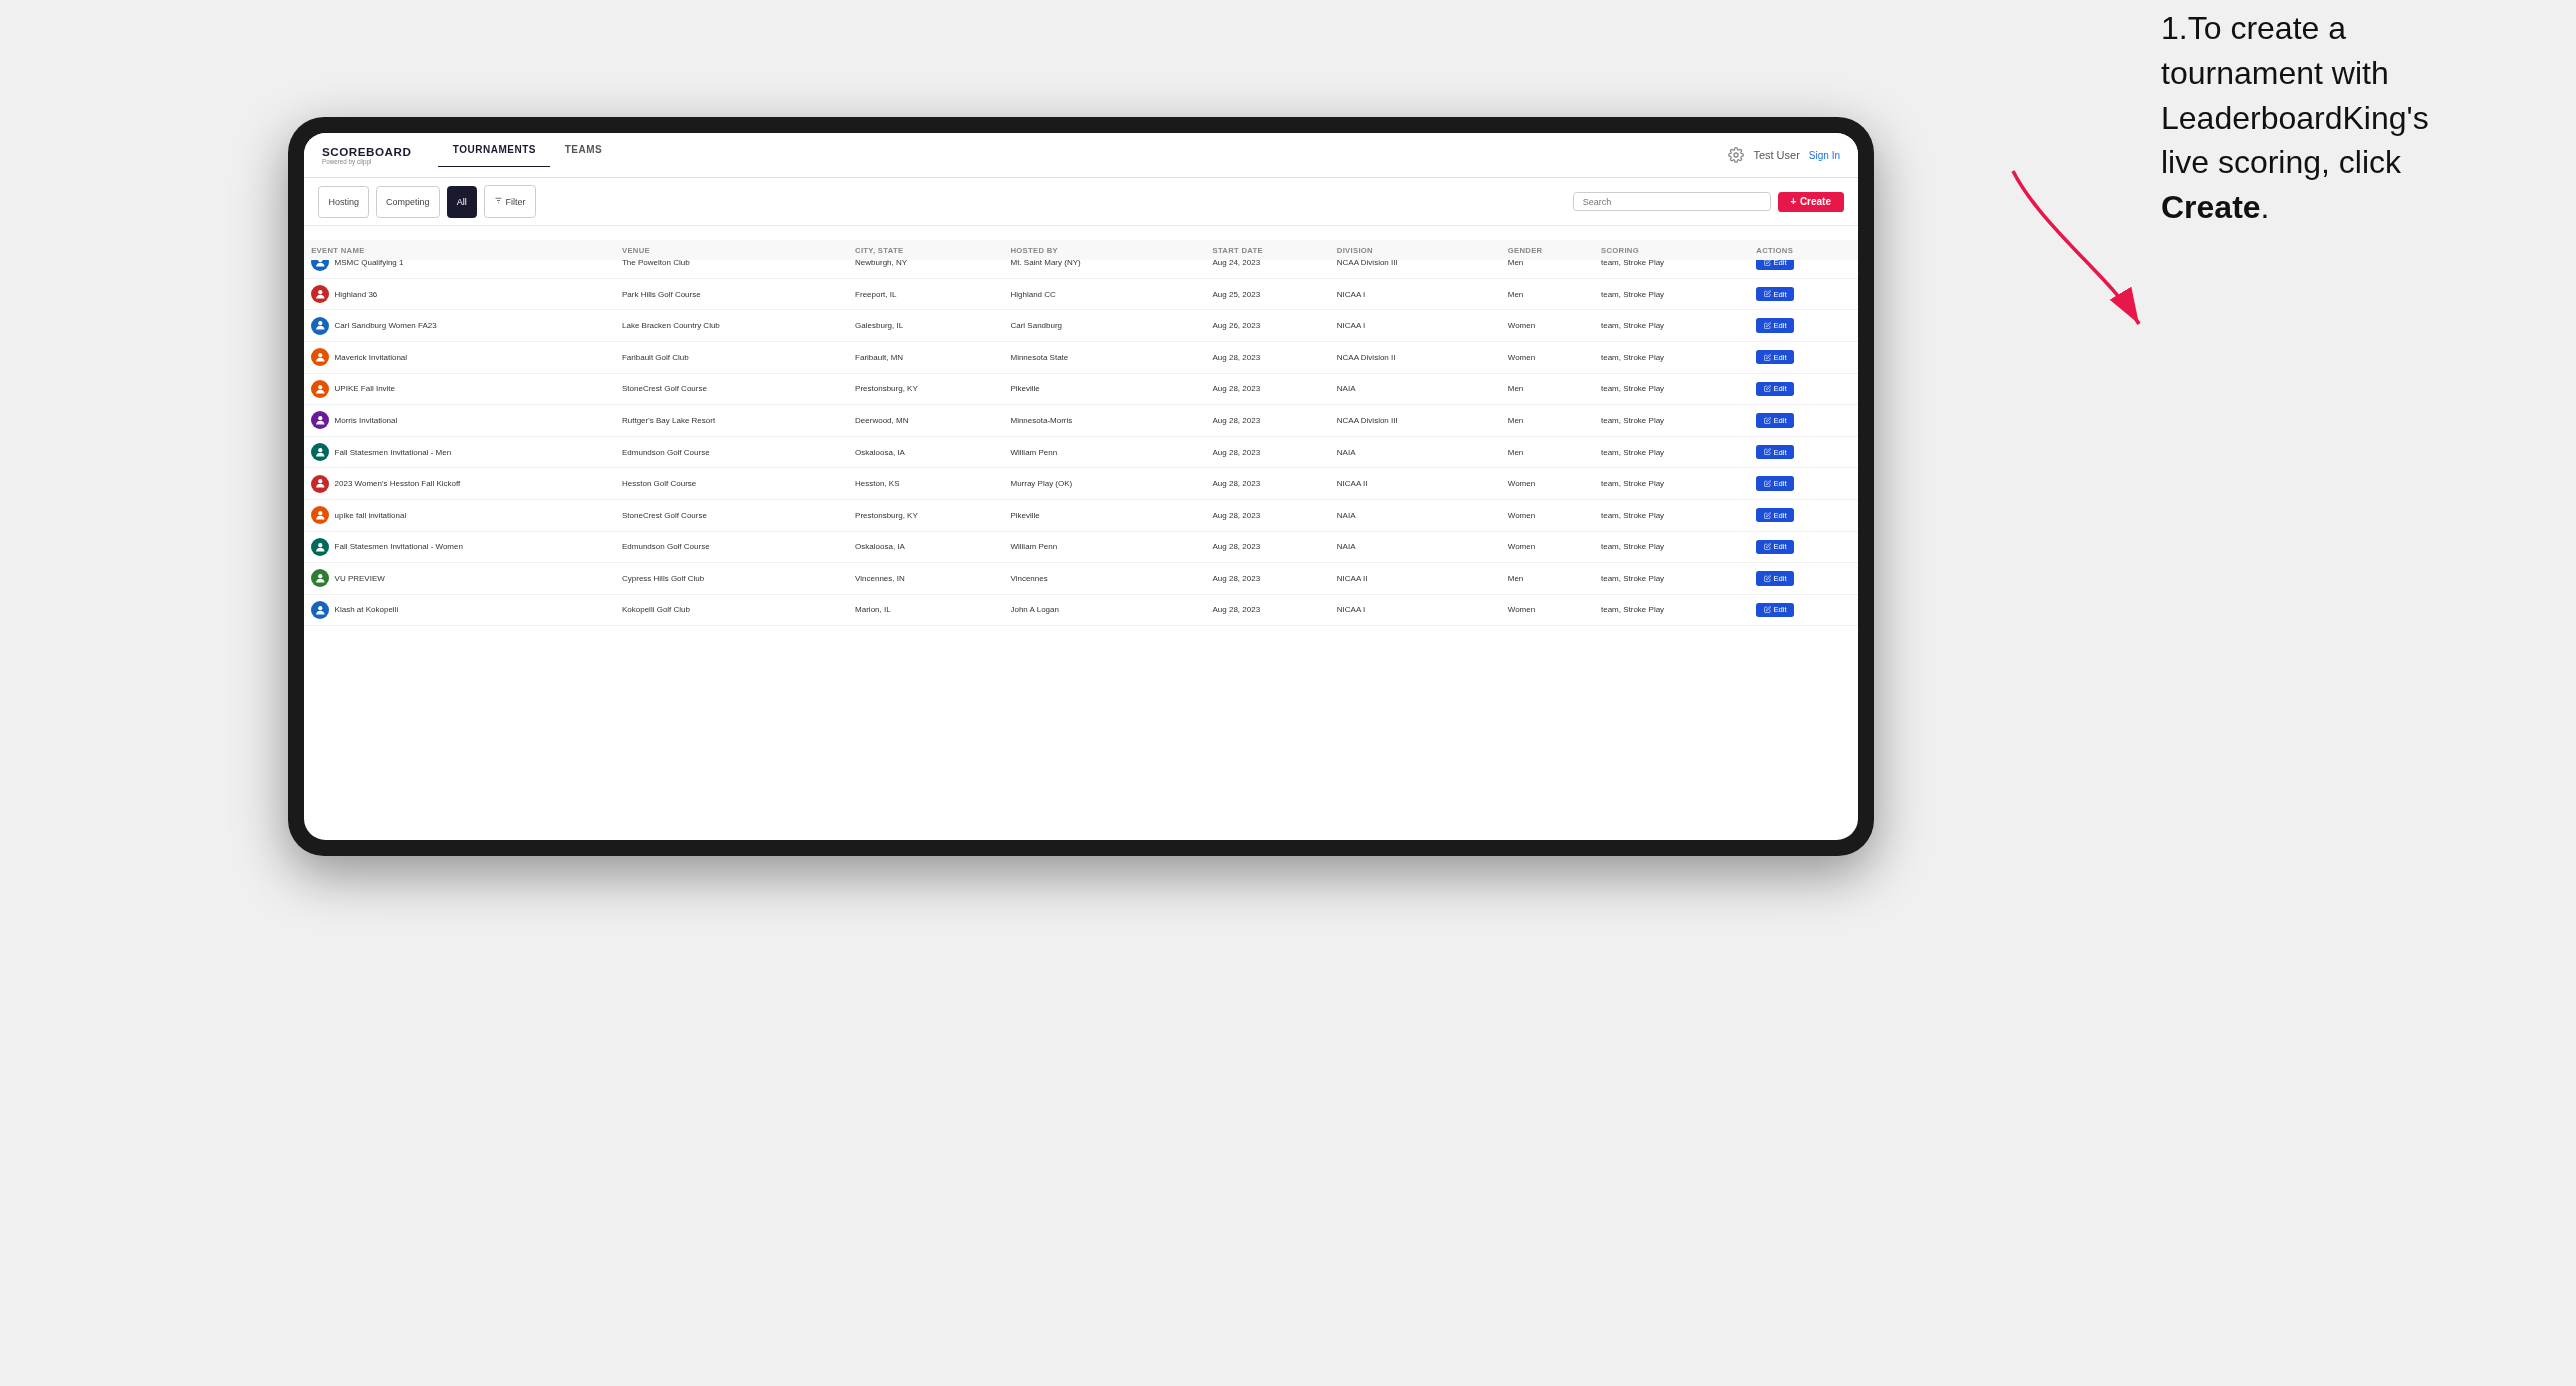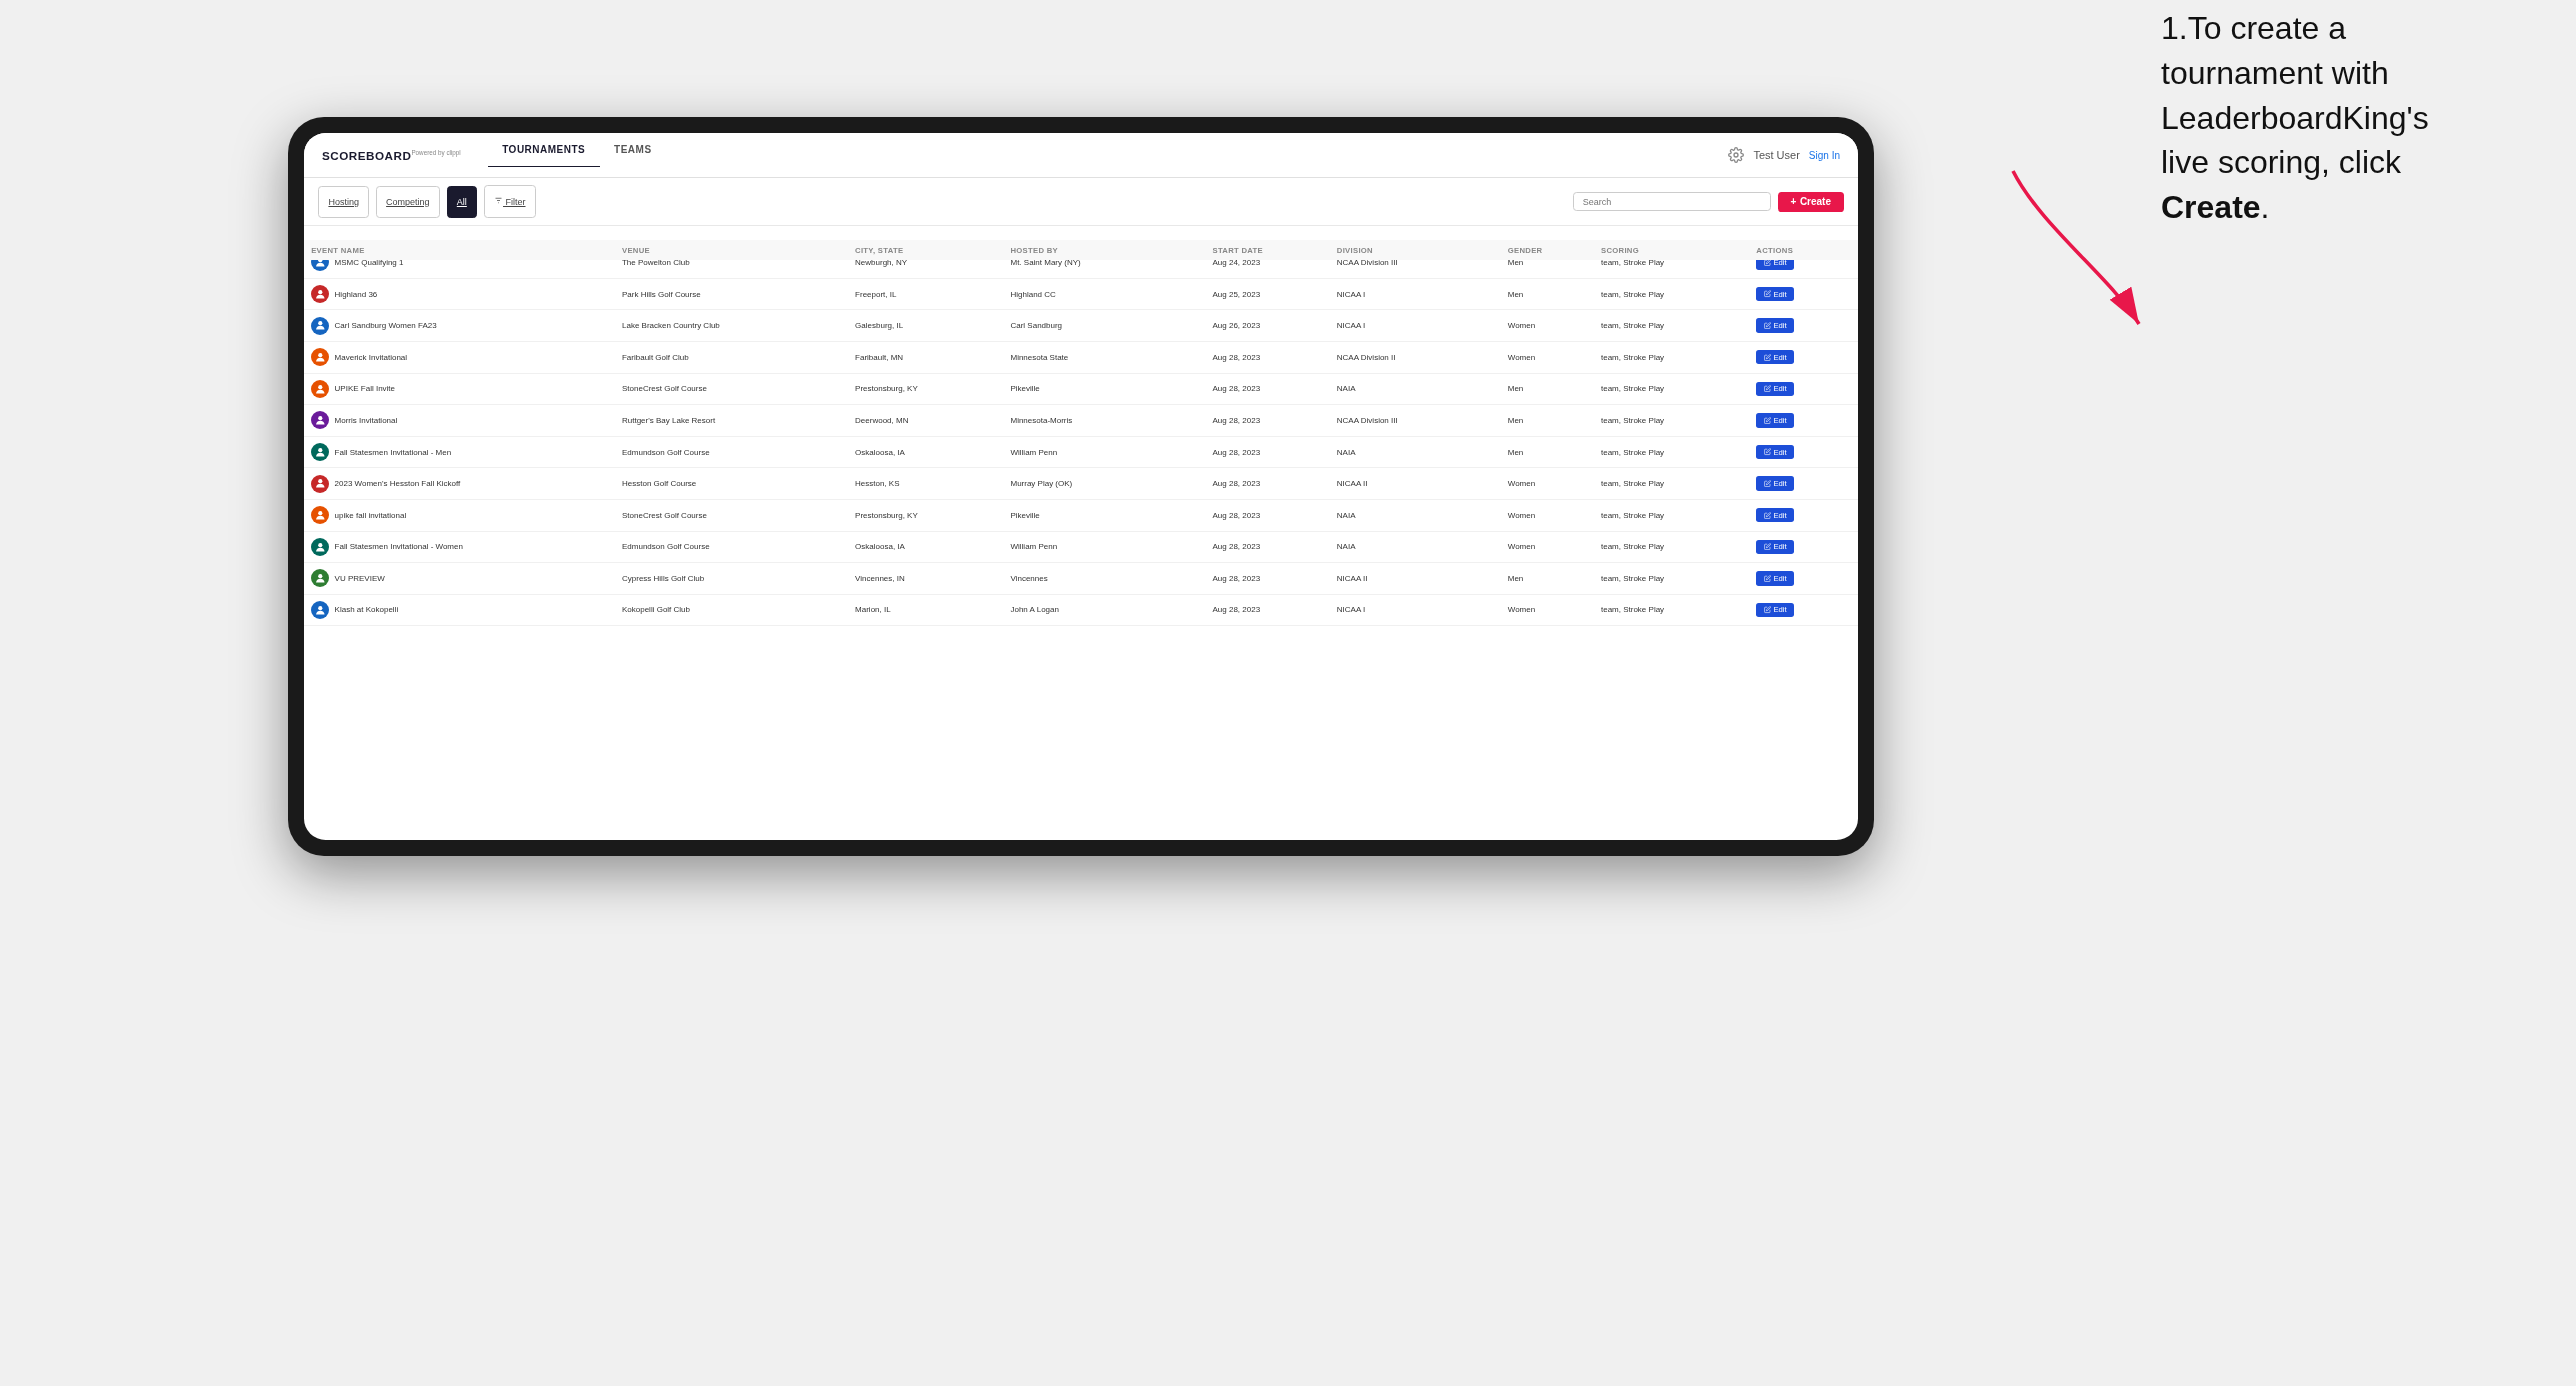--- a/index.html
+++ b/index.html
@@ -55,20 +55,21 @@
       align-items: center;
       background: #fff;
       border-bottom: 0.9px solid #e0e0e0;
       padding: 0 18px;
       height: 45px;
       flex-shrink: 0;
     }
 
     .logo-area {
       display: flex;
+      flex-direction: column;
       margin-right: 27px;
     }
 
     .logo-text {
       font-size: 11.7px;
       font-weight: 800;
       color: #1a1a2e;
       letter-spacing: 0.5px;
     }
 
@@ -135,21 +136,20 @@
     }
 
     .filter-btn {
       padding: 10px 9px;
       font-size: 9px;
       border: 0.9px solid #ccc;
       border-radius: 3.6px;
       background: #fff;
       cursor: pointer;
       color: #444;
-      text-decoration: underline;
     }
 
     .filter-btn.active-tab {
       background: #1a1a2e;
       color: #fff;
       border-color: #1a1a2e;
     }
 
     .search-box {
       margin-left: auto;

